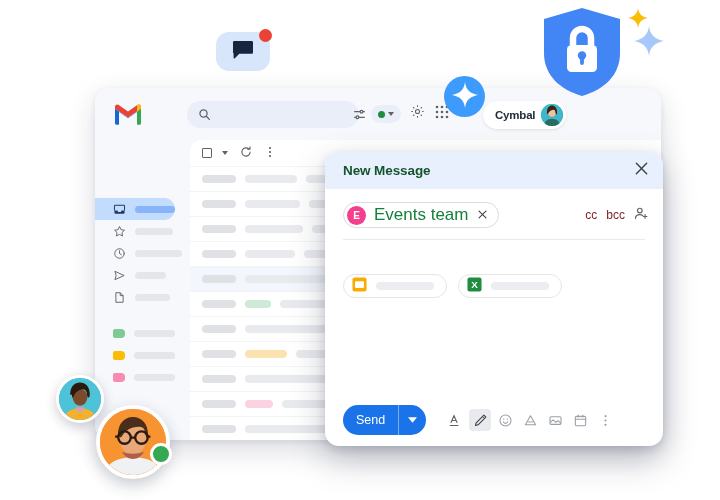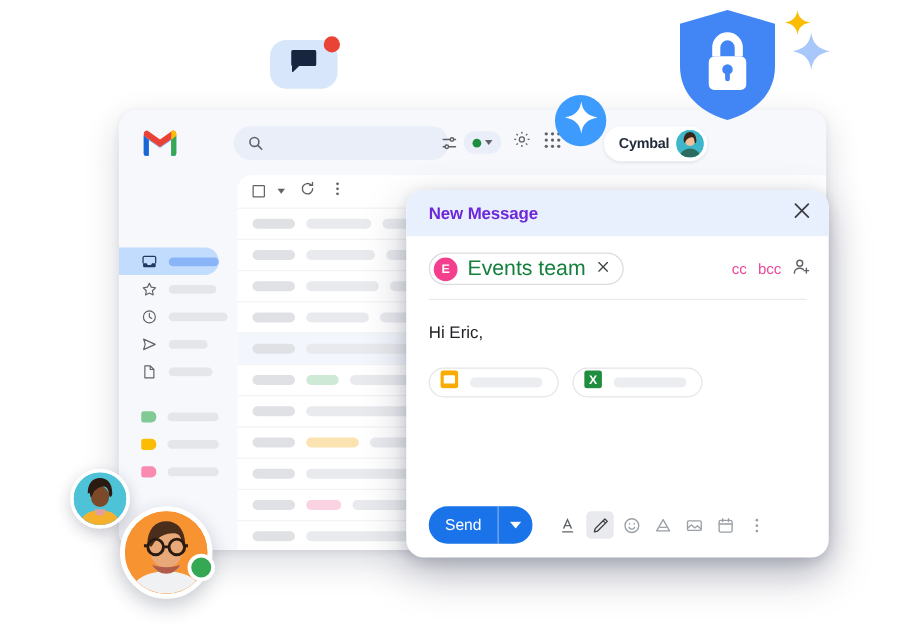--- a/index.html
+++ b/index.html
@@ -102,39 +102,39 @@
     width: 338px; height: 294px;
     background:#ffffff; border-radius: 14px;
     box-shadow: 0 14px 34px rgba(26,32,60,.26), 0 3px 10px rgba(26,32,60,.14);
     overflow: hidden;
   }
   .compose-header {
     height: 37px; background:#e8f0fe;
     display:flex; align-items:center; justify-content:space-between;
     padding: 0 14px 0 18px;
   }
-  .compose-title { font-size: 13.5px; font-weight: 700; color:#6d28d9; letter-spacing:-0.1px; }
+  .compose-title { font-size: 13.5px; font-weight: 700; color:#14532d; letter-spacing:-0.1px; }
 
   .recip-row {
     display:flex; align-items:center; justify-content: space-between;
     padding: 13px 14px 11px 18px;
   }
   .chip {
     display:flex; align-items:center; gap: 8px;
     height: 26px; padding: 0 10px 0 3px;
     border:1px solid #dadce0; border-radius: 14px;
   }
   .chip-avatar {
     width:19px;height:19px;border-radius:50%;background:#f43f8e;
     color:#fff;font-size:10px;display:flex;align-items:center;justify-content:center;
     font-weight:600; flex:none;
   }
   .chip-name { font-size: 17px; color:#15803d; }
   .ccbcc { display:flex; align-items:center; gap: 9px; }
-  .ccbcc span { font-size: 12px; color:#ec4899; }
+  .ccbcc span { font-size: 12px; color:#7f1d1d; }
 
   .divider { height:1px; background:#e8eaed; margin: 0 18px; }
 
   .body-text { padding: 16px 18px 0 18px; }
   .body-text p { font-size: 13.5px; color:#202124; line-height: 20px; }
   .p-gap { margin-top: 13px !important; }
   .typed { color:#202124; }
   .caret {
     display:inline-block; width:1.6px; height:14px; background:#1a73e8;
     vertical-align:-2px; margin: 0 1px;
@@ -455,21 +455,20 @@
               <path d="M1.8 15c0-2.9 2.3-4.7 5.2-4.7 1.3 0 2.5.4 3.4 1"></path>
             <path d="M13.3 10.4v4.4M11.1 12.6h4.4"></path>
           </svg>
         </span>
       </div>
     </div>
 
     <div class="divider"></div>
 
     <div class="body-text">
-      <p>Hi Eric,</p>
     </div>
 
     <div class="attach-row">
       <div class="attach-chip">
         <span>
           <svg width="15" height="15" viewBox="0 0 16 16">
             <rect x="0.5" y="0.5" width="15" height="15" rx="2.2" fill="#f9ab00"></rect>
             <rect x="3.2" y="4.4" width="9.6" height="7.2" rx="1" fill="#fff"></rect>
           </svg>
         </span>

